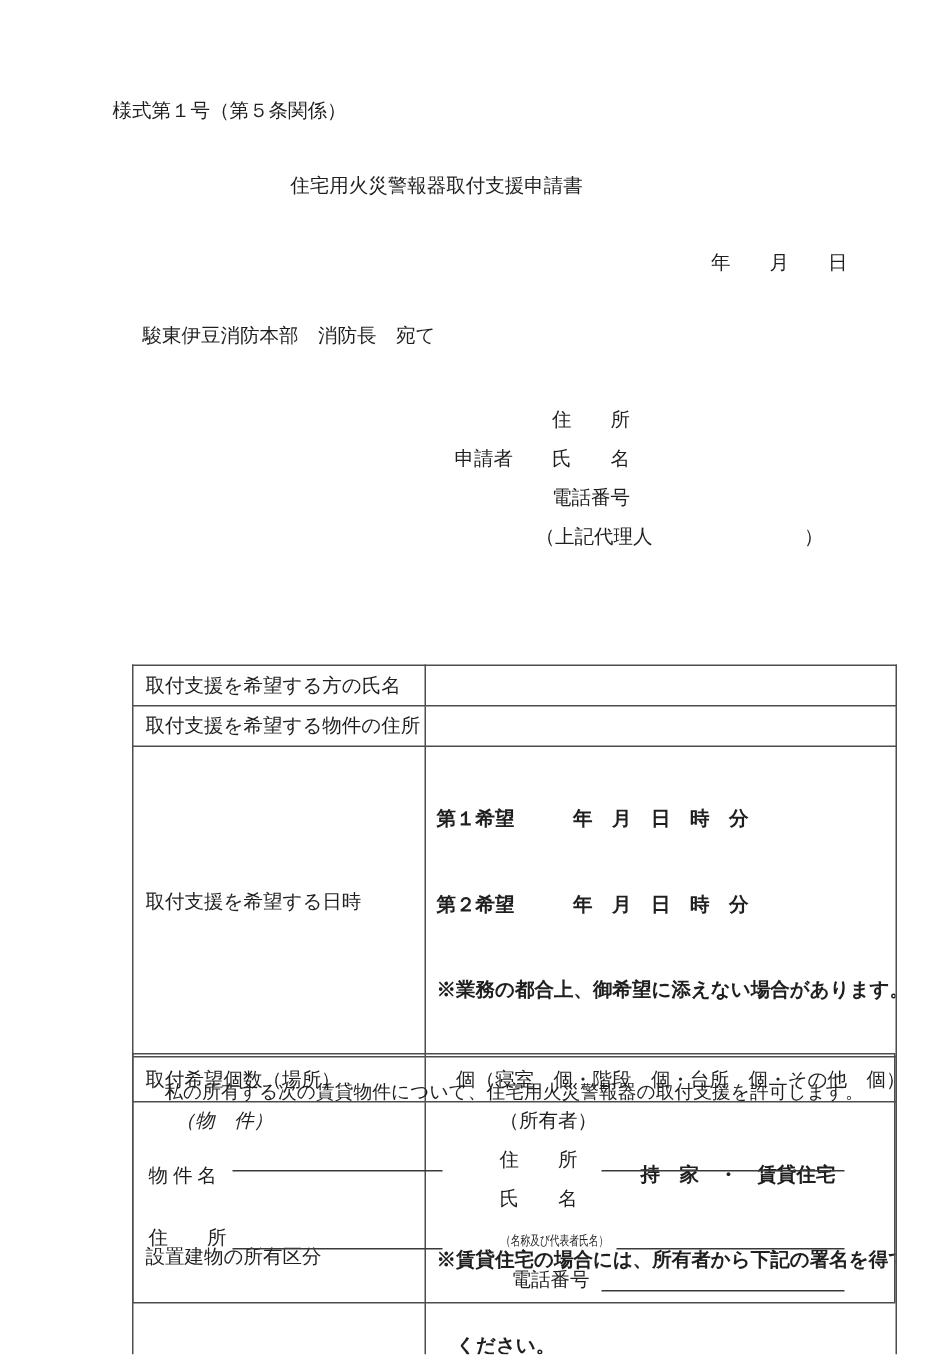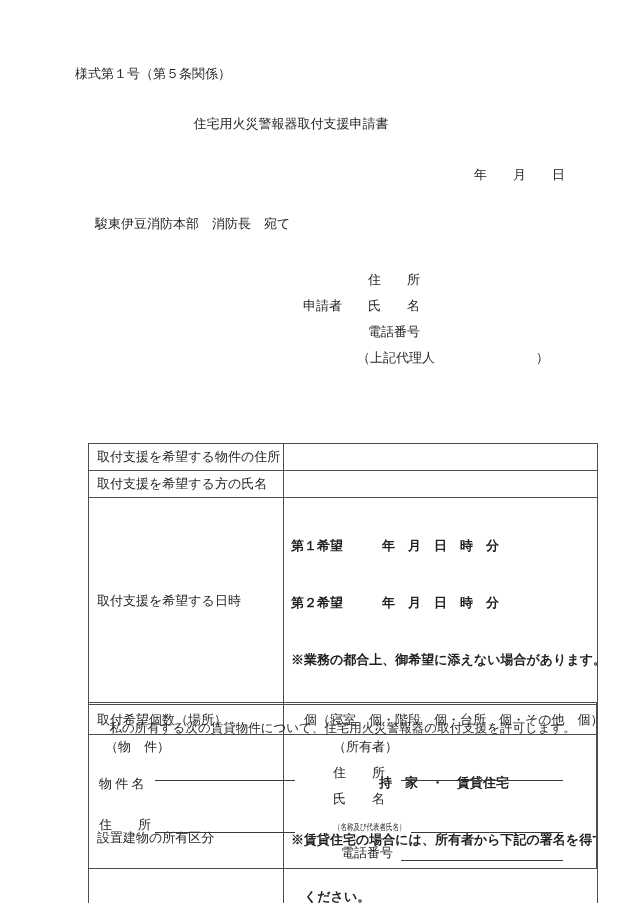--- a/index.html
+++ b/index.html
@@ -28,21 +28,21 @@
     border: 1px solid #4d4d4d;
     vertical-align: middle;
     padding: 0;
     white-space: pre;
     overflow: hidden;
   }
   .main-table td.lbl { padding-left: 8px; }
   .main-table td.val { padding-left: 7px; }
   .main-table td.val-multi { vertical-align: top; padding: 3px 0 0 7px; }
   .cell-line { line-height: 25px; white-space: pre; font-weight: bold; }
-  .cell-line.center { text-align: center; }
+  .cell-line.center { text-align: right; padding-right: 40px; }
   .pbox {
     position: absolute;
     left: 88px; top: 702px;
     width: 507px; height: 165px;
     border: 1px solid #4d4d4d;
   }
   .pbox .abs { line-height: 16px; }
   .pstat { font-size: 12.5px; }
   .fill { height: 15px; border-bottom: 1px solid #3a3a3a; }
   .small-note {
@@ -75,25 +75,25 @@
   </div>
 
 
   <table class="main-table">
     <colgroup>
         <col style="width:195px">
         <col style="width:314px">
       </colgroup>
     <tbody>
         <tr style="height:27px">
-      <td class="lbl">取付支援を希望する物件の住所</td>
+      <td class="lbl">取付支援を希望する方の氏名</td>
       <td class="val"></td>
     </tr>
     <tr style="height:27px">
-      <td class="lbl">取付支援を希望する方の氏名</td>
+      <td class="lbl">取付支援を希望する物件の住所</td>
       <td class="val"></td>
     </tr>
     <tr style="height:80px">
       <td class="lbl">取付支援を希望する日時</td>
       <td class="val-multi">
         <div class="cell-line">第１希望　　　年　月　日　時　分</div>
         <div class="cell-line">第２希望　　　年　月　日　時　分</div>
         <div class="cell-line">※業務の都合上、御希望に添えない場合があります。</div>
       </td>
     </tr>
@@ -107,21 +107,21 @@
         <div class="cell-line center">持　家　・　賃貸住宅</div>
         <div class="cell-line">※賃貸住宅の場合には、所有者から下記の署名を得て</div>
         <div class="cell-line">　ください。</div>
       </td>
     </tr>
   </tbody>
     </table>
 
   <div class="pbox">
     <div class="abs pstat" style="left:8px; top:17px;">　私の所有する次の賃貸物件について、住宅用火災警報器の取付支援を許可します。</div>
-    <div class="abs" style="left:16px; top:36px;">（物　件）</div>
+    <div class="abs" style="left:28px; top:36px;font-style:italic;">（物　件）</div>
     <div class="abs" style="left:244px; top:36px;">（所有者）</div>
 
     <div class="abs" style="left:10px; top:62px;margin-top:11px;">物 件 名</div>
     <div class="abs fill" style="left:66px; top:62px; width:140px;"></div>
 
     <div class="abs" style="left:244px; top:62px;">住　　所</div>
     <div class="abs fill" style="left:312px; top:62px; width:162px;"></div>
 
     <div class="abs" style="left:244px; top:88px;">氏　　名</div>
 

